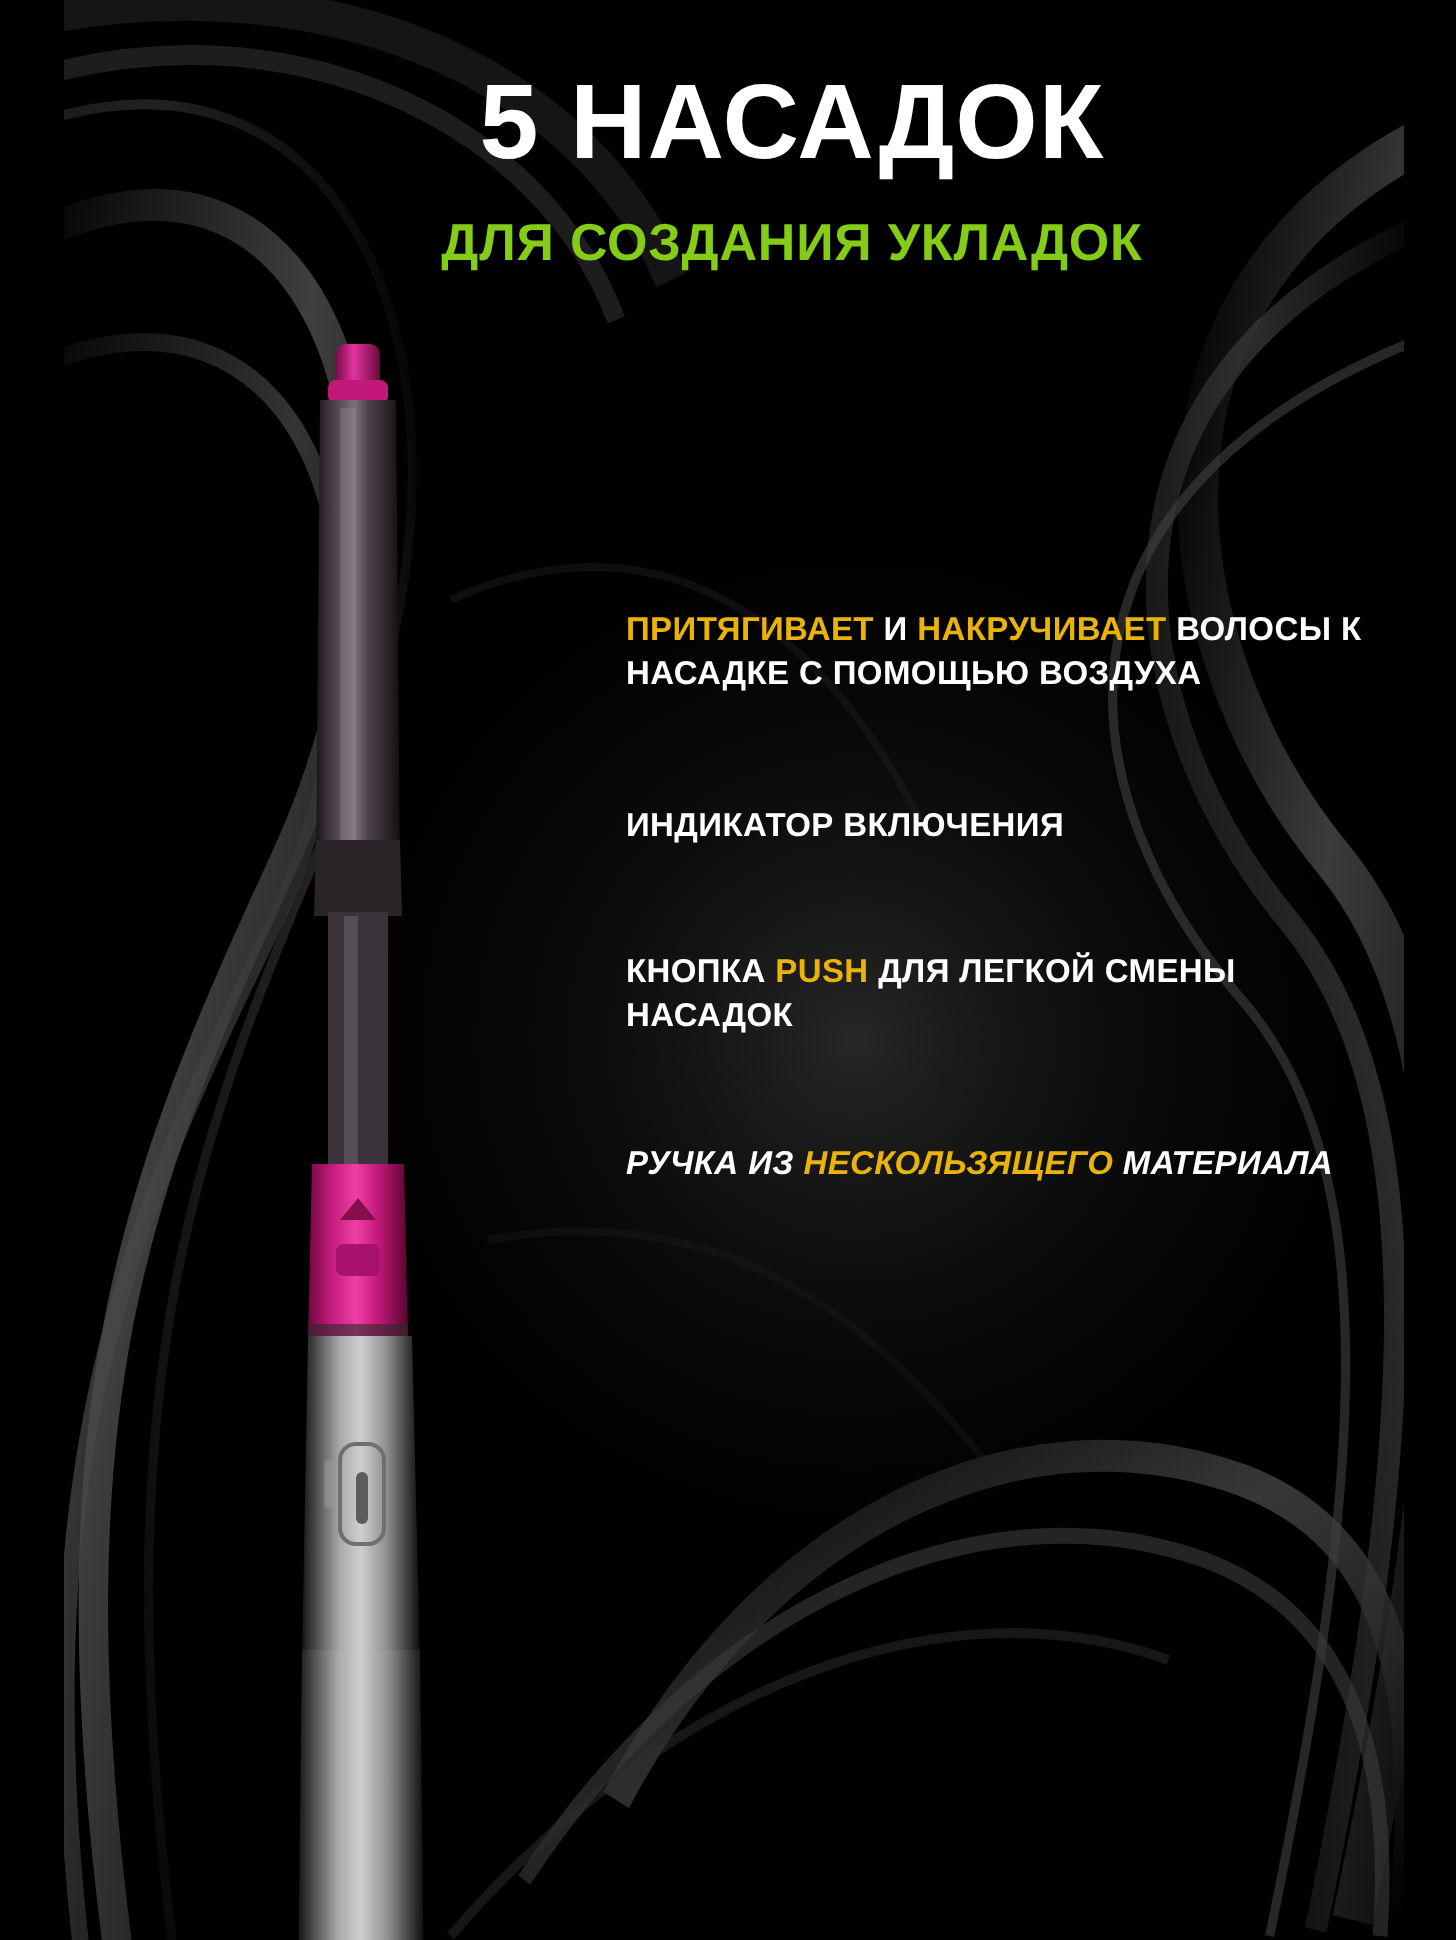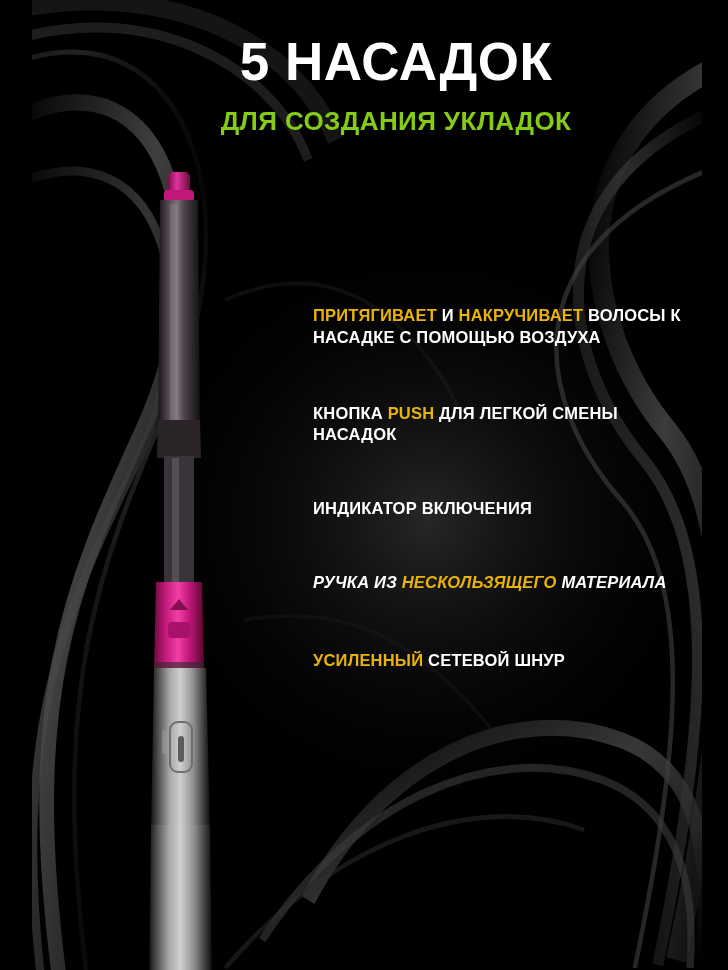--- a/index.html
+++ b/index.html
@@ -230,30 +230,27 @@
       <rect x="54" y="922" width="14" height="40" rx="5" fill="#171717"></rect>
       <path d="M61,958 C58,975 63,985 60,998" stroke="#141414" stroke-width="10" fill="none"></path>
     </svg>
   </div>
 
   <div class="features">
     <div class="feature f1">
       <span class="hl">ПРИТЯГИВАЕТ</span><span> И </span><span class="hl">НАКРУЧИВАЕТ</span><span> ВОЛОСЫ К НАСАДКЕ С ПОМОЩЬЮ ВОЗДУХА</span>
     </div>
 
+    <div class="feature f3">
+      <span>ИНДИКАТОР ВКЛЮЧЕНИЯ</span>
+    </div>
+
     <div class="feature f2">
       <span>КНОПКА </span><span class="hl">PUSH</span><span> ДЛЯ ЛЕГКОЙ СМЕНЫ НАСАДОК</span>
     </div>
 
-    <div class="feature f3">
-      <span>ИНДИКАТОР ВКЛЮЧЕНИЯ</span>
-    </div>
-
     <div class="feature f4">
       <span>РУЧКА ИЗ </span><span class="hl">НЕСКОЛЬЗЯЩЕГО</span><span> МАТЕРИАЛА</span>
     </div>
 
-    <div class="feature f5">
-      <span class="hl">УСИЛЕННЫЙ</span><span> СЕТЕВОЙ ШНУР</span>
-    </div>
   </div>
 
 </div>
 
 </body></html>

